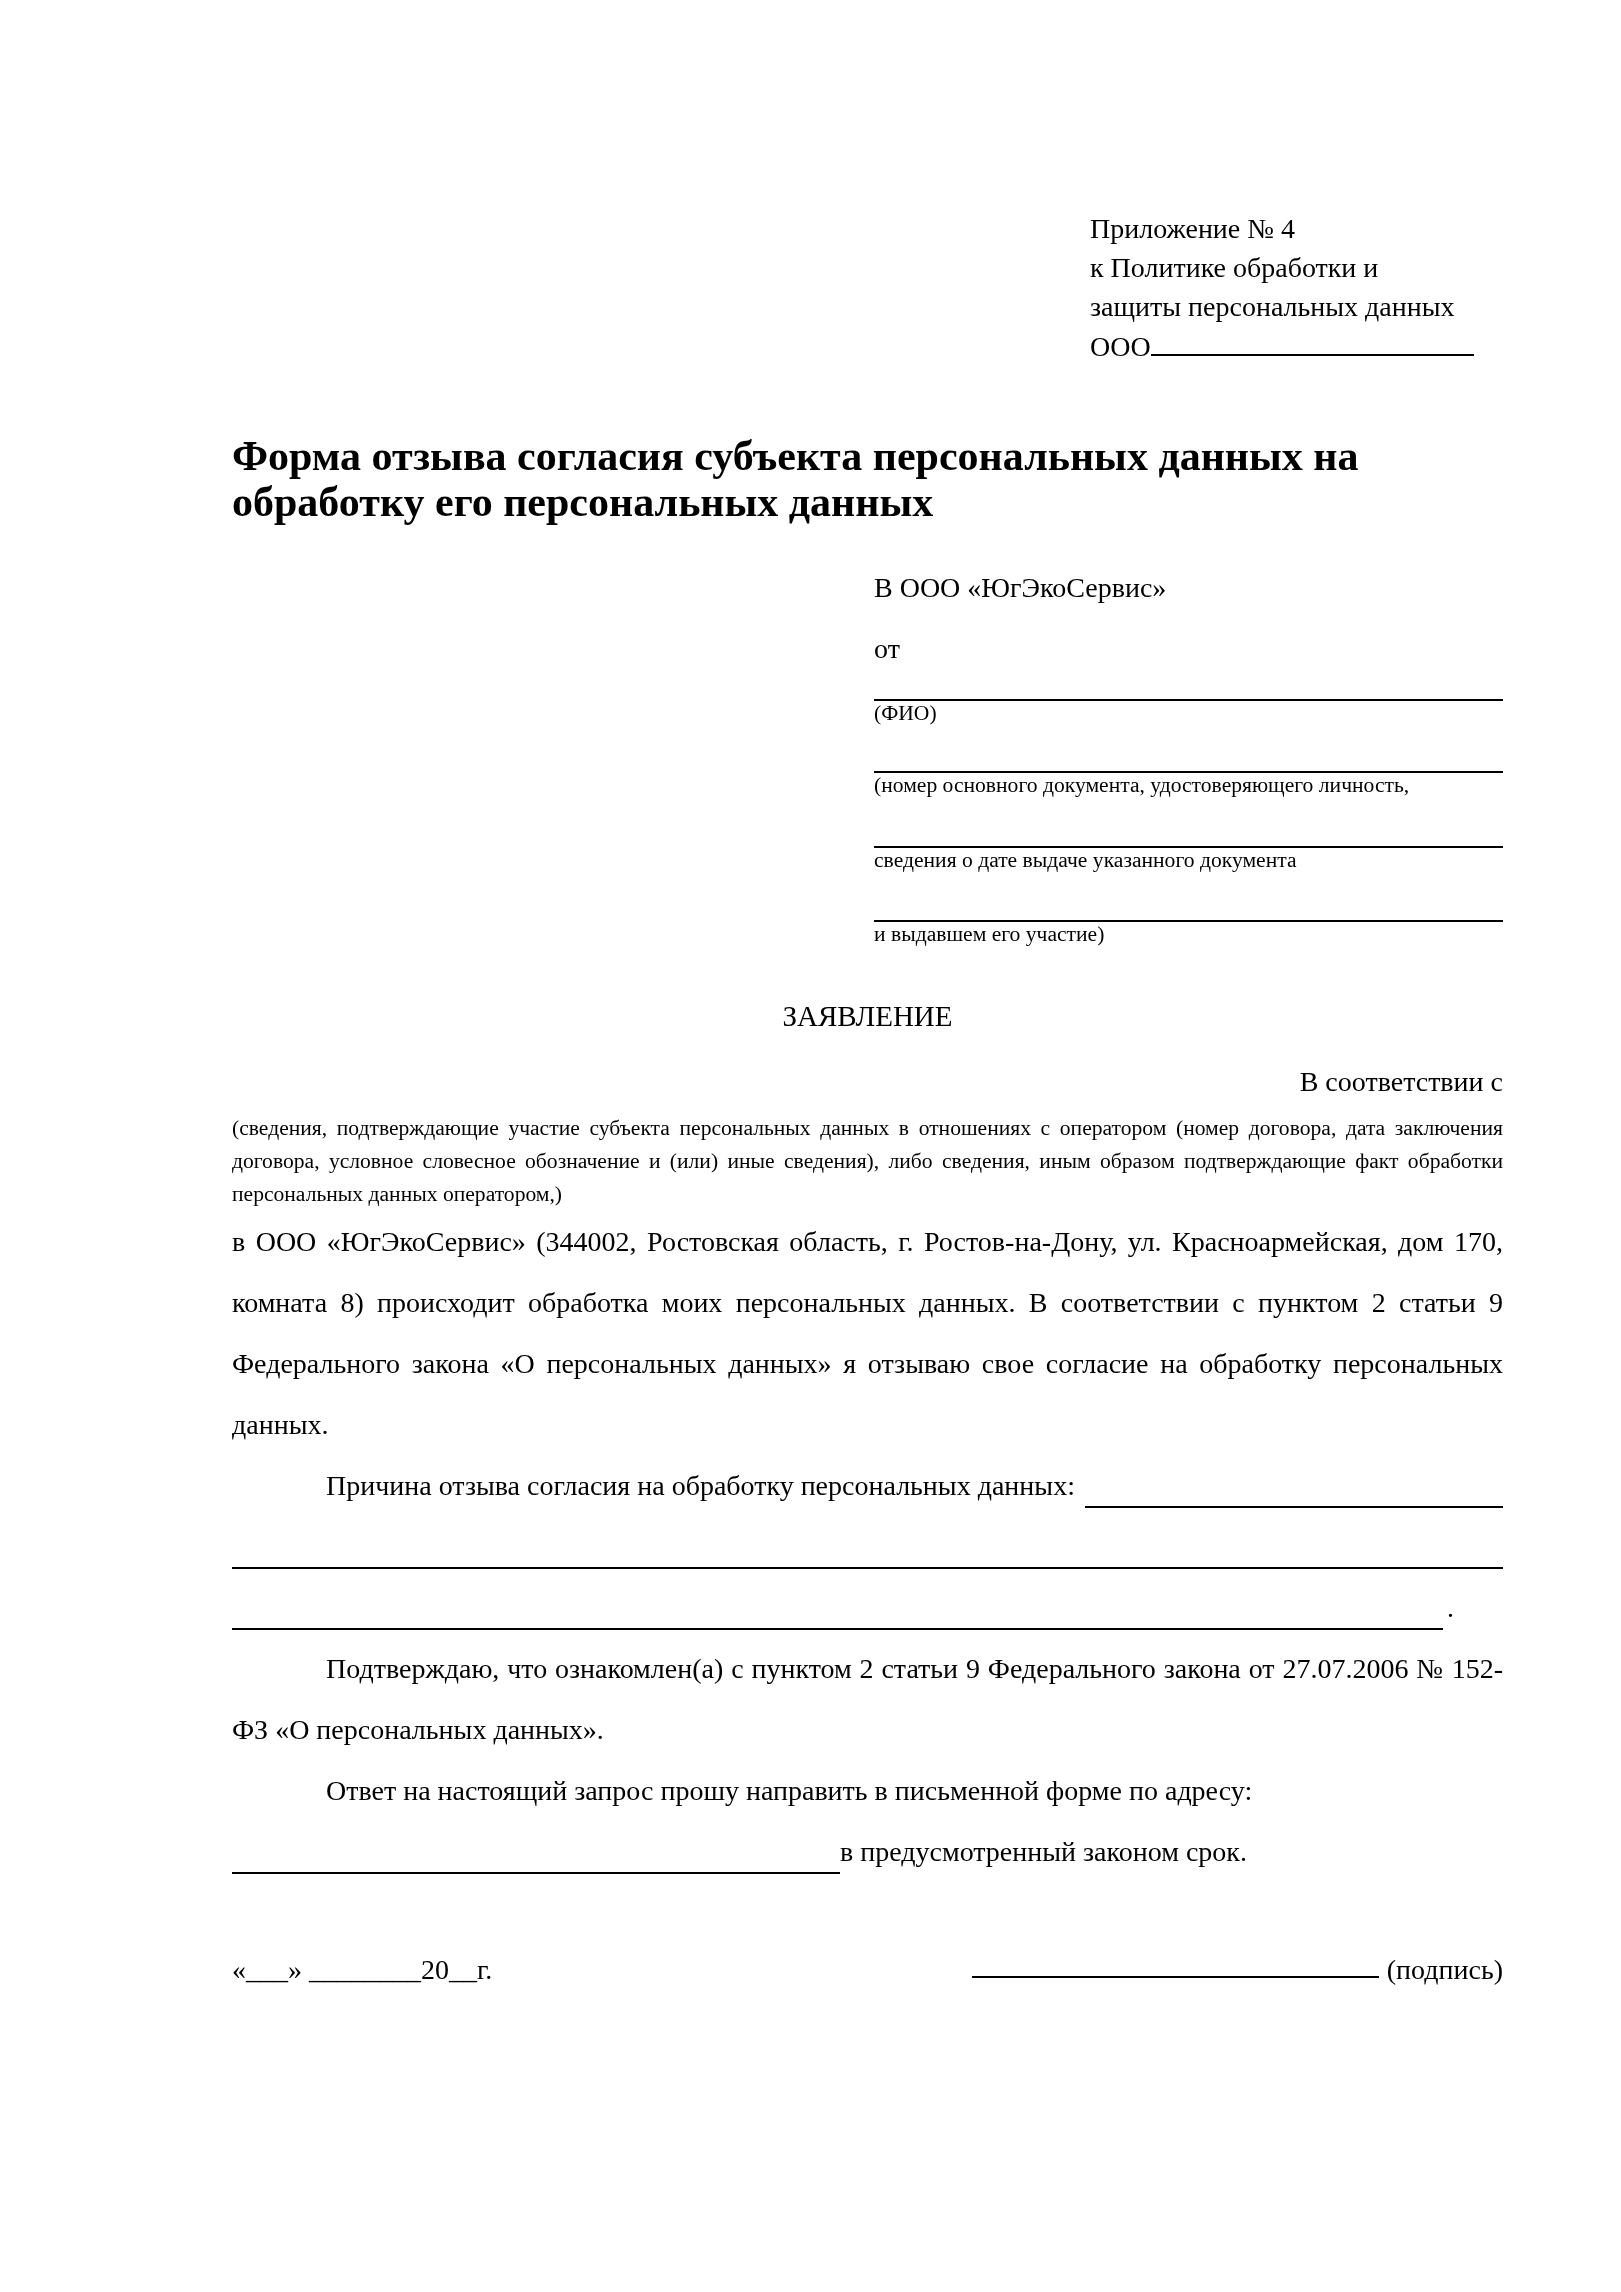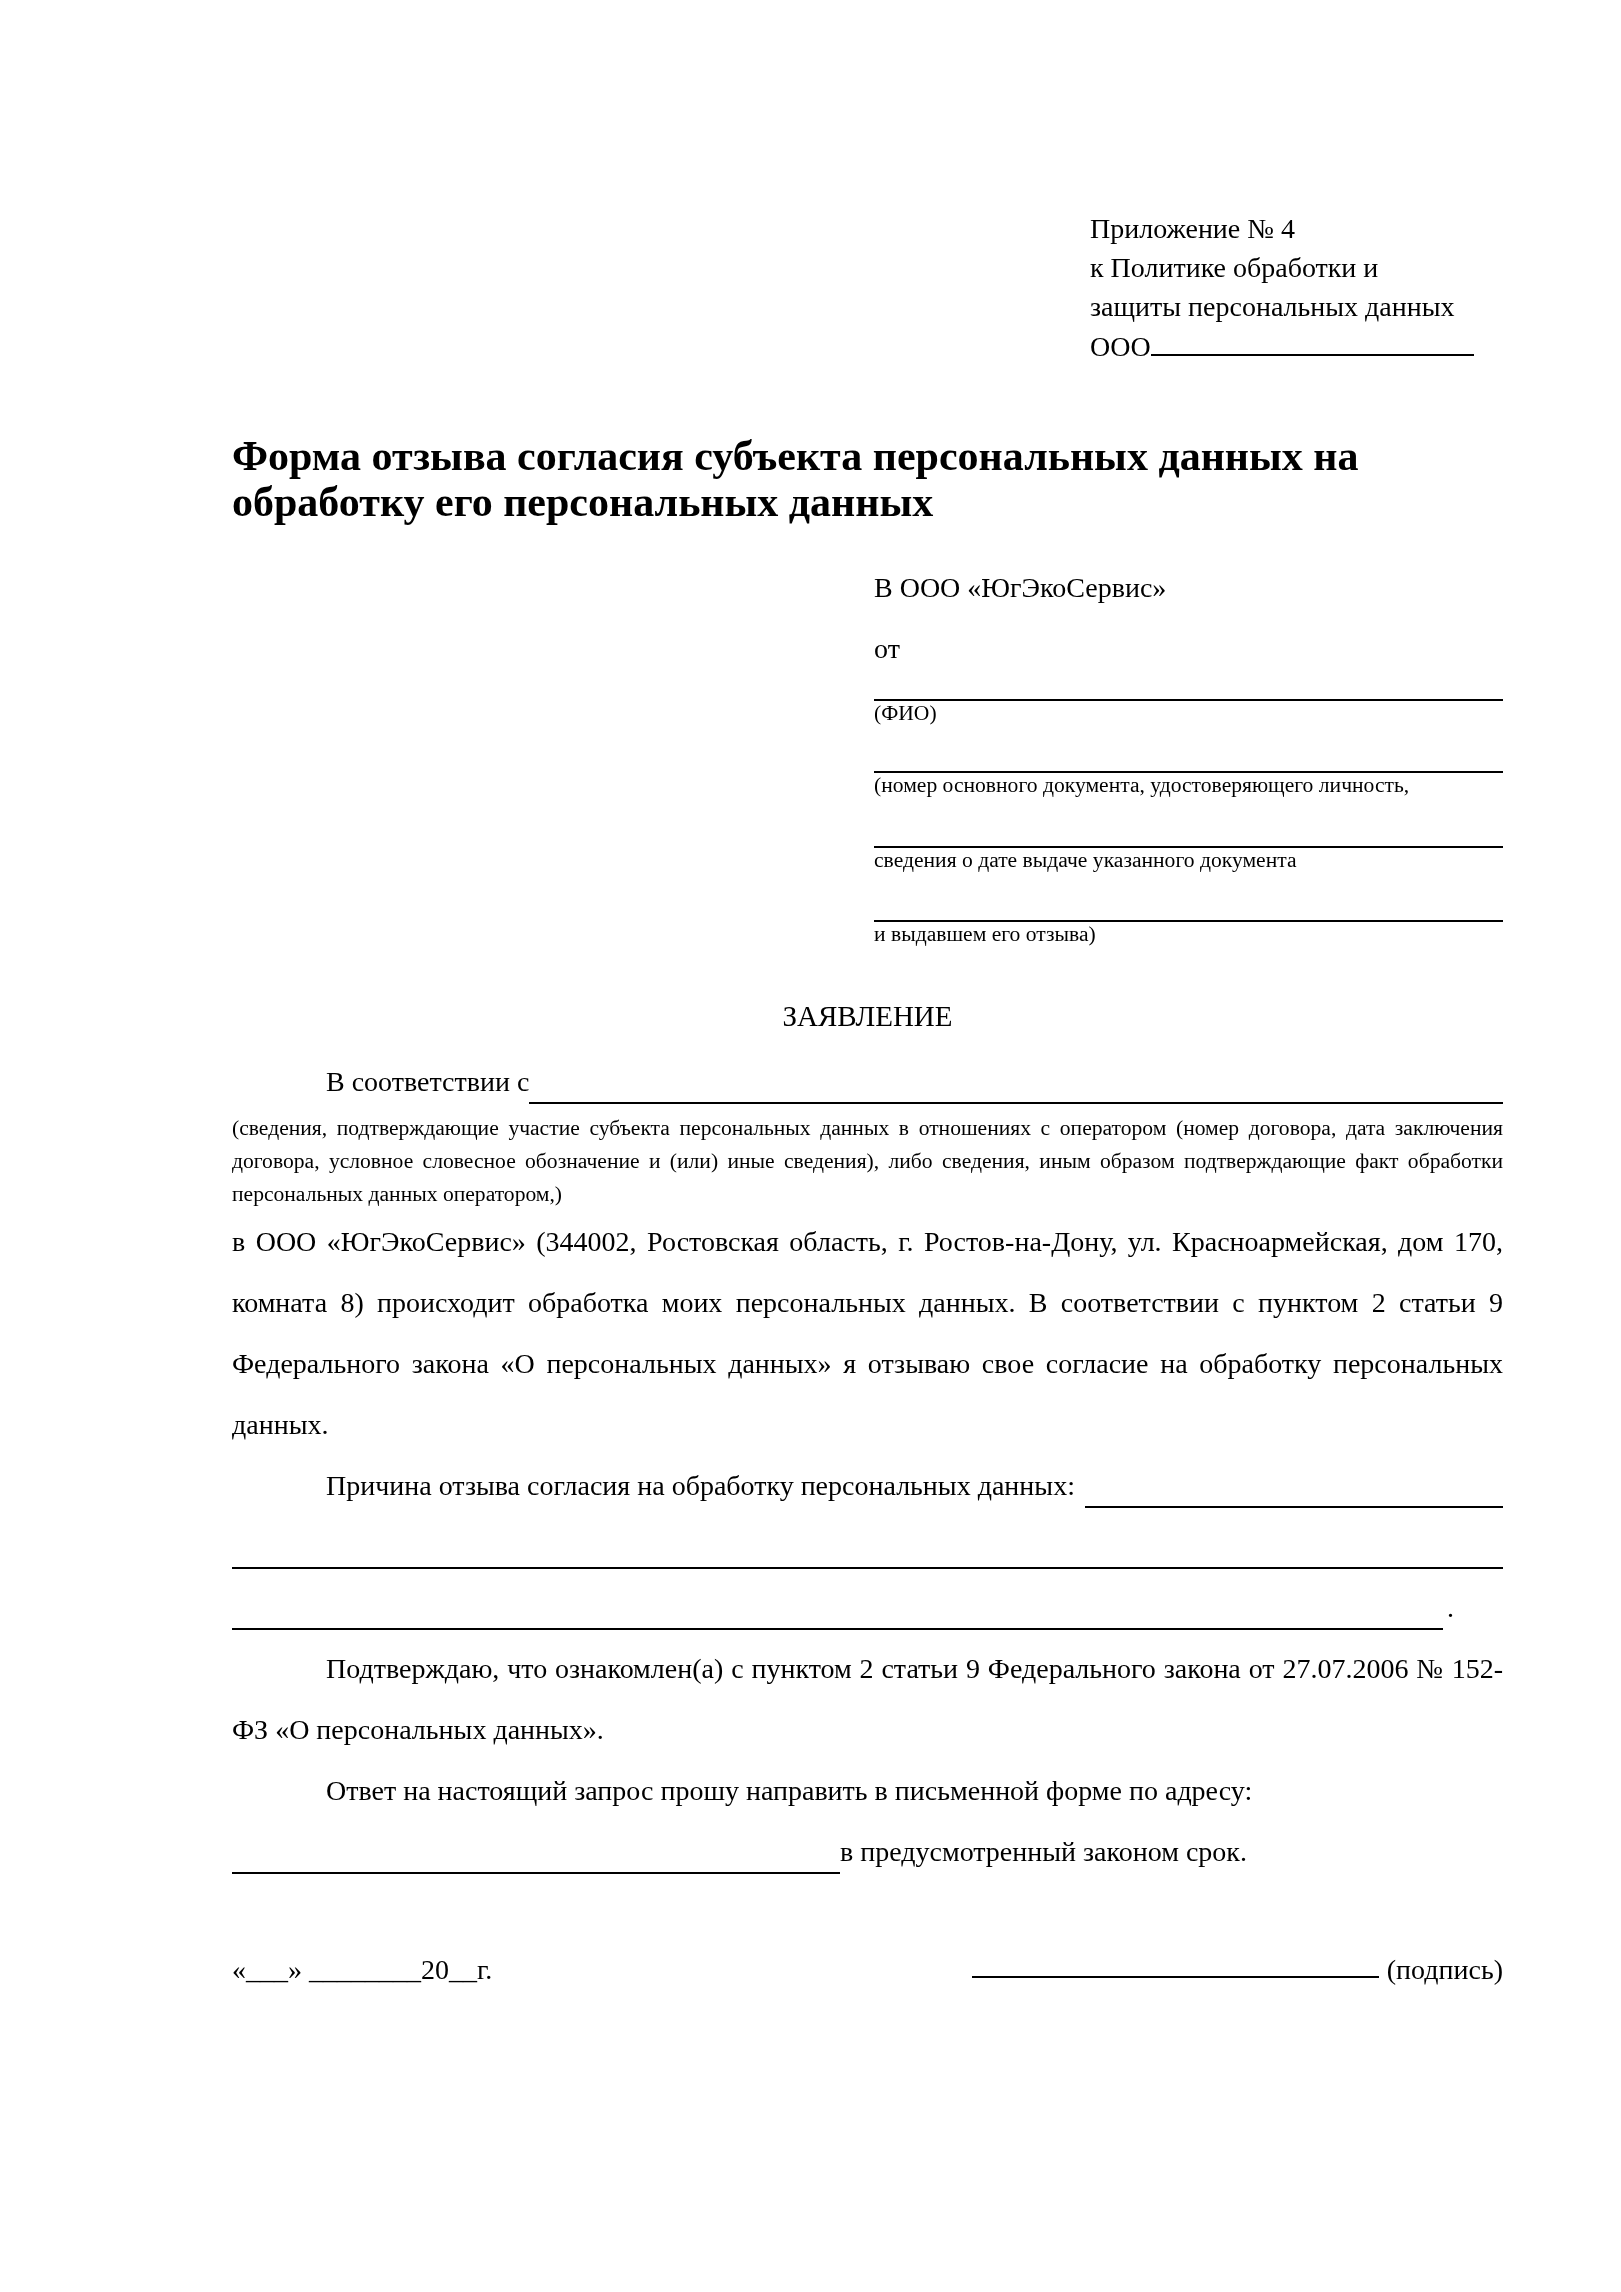--- a/index.html
+++ b/index.html
@@ -65,21 +65,21 @@
   }
   .body-text{font-size:28px;line-height:61px;}
   .fill-row{display:flex;align-items:flex-end;height:61px;}
   .fill-row .t{white-space:nowrap;}
   .fill{
     flex:1;
     border-bottom:2.9px solid #000;
     margin-bottom:7.8px;
   }
   .indent{padding-left:94px;}
-  .accordance{margin-top:17.6px;}
+  .accordance{margin-top:17.6px;flex-direction:column;}
   .small-print{
     font-size:21.6px;
     line-height:33px;
     text-align:justify;
   }
   .para{
     text-align:justify;
     margin:0;
   }
   .para.ind{text-indent:94px;}
@@ -129,21 +129,21 @@
     <div class="blankline f1"></div>
     <div class="caption">(ФИО)</div>
 
     <div class="blankline f2"></div>
     <div class="caption">(номер основного документа, удостоверяющего личность,</div>
 
     <div class="blankline f3"></div>
     <div class="caption">сведения о дате выдаче указанного документа</div>
 
     <div class="blankline f4"></div>
-    <div class="caption">и выдавшем его отзыва)</div>
+    <div class="caption">и выдавшем его участие)</div>
   </div>
 
   <div class="statement-heading">ЗАЯВЛЕНИЕ</div>
 
   <div class="fill-row indent body-text accordance">
     <span class="t">В соответствии с</span>
     <span class="fill"></span>
   </div>
 
   <div class="small-print">(сведения, подтверждающие участие субъекта персональных данных в отношениях с оператором (номер договора, дата заключения договора, условное словесное обозначение и (или) иные сведения), либо сведения, иным образом подтверждающие факт обработки персональных данных оператором,)</div>

